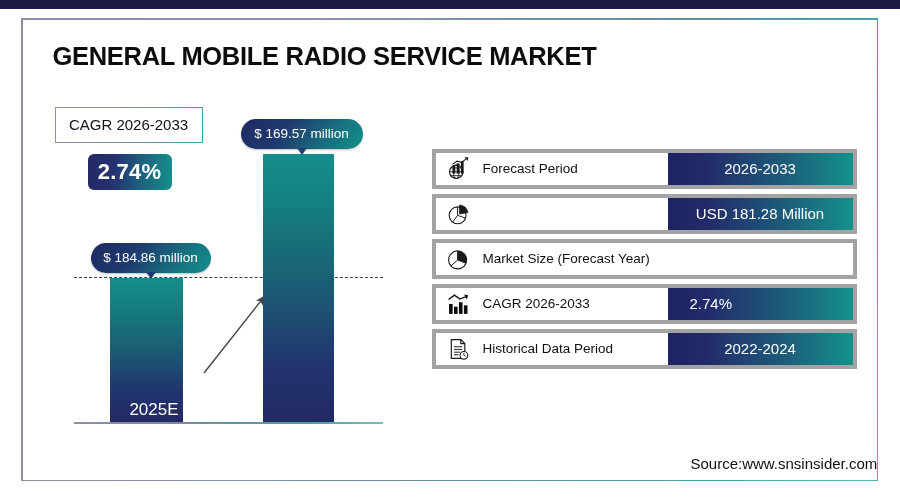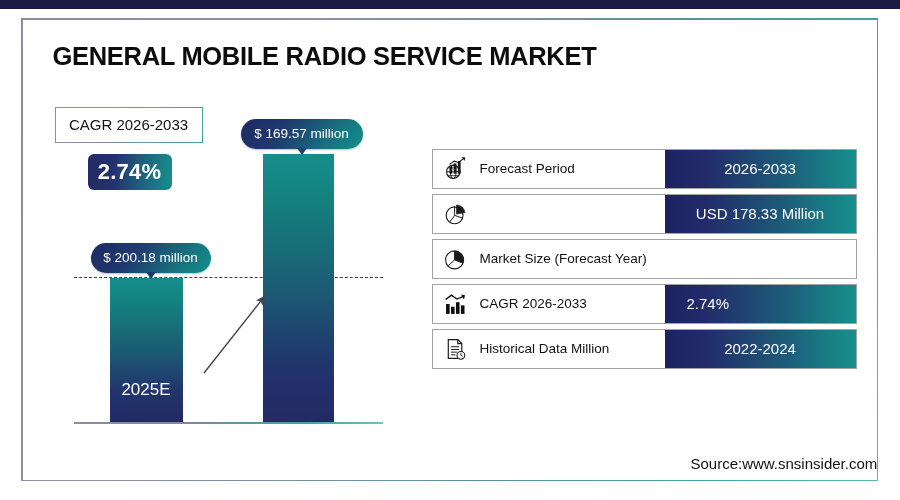--- a/index.html
+++ b/index.html
@@ -120,21 +120,21 @@
   .bar-1 { left: 87px; top: 258px; width: 73px; height: 144px; }
   .bar-2 { left: 240px; top: 134px; width: 71px; height: 268px; }
 
   .bar-label {
     position: absolute;
     color: #ffffff;
     font-size: 17px;
     text-align: center;
     white-space: nowrap;
   }
-  .bar-label-1 { left: 87px; top: 360px; width: 73px; }
+  .bar-label-1 { left: 87px; top: 380px; width: 73px; padding-left: 8px; }
   .bar-label-2 { left: 240px; top: 376px; width: 71px; margin-top: 28px; }
 
   
   .bubble {
     position: absolute;
     height: 30px;
     border-radius: 16px;
     background-image: linear-gradient(125deg, #1d2a63 0%, #1f3a6e 35%, #18707f 72%, #12908c 100%);
     display: flex;
     align-items: center;
@@ -174,21 +174,21 @@
     position: absolute;
     left: 409px; top: 129px;
     width: 425px;
   }
   .info-row {
     position: relative;
     height: 40px;
     margin-bottom: 5px;
     display: flex;
     box-sizing: border-box;
-    border: 1px solid #a3a3a3;
+    border: 4px solid #a3a3a3;
     background: #ffffff;
   }
   .info-label-cell {
     width: 232px;
     display: flex;
     align-items: center;
     box-sizing: border-box;
     padding-left: 8px;
     background: #ffffff;
   }
@@ -258,21 +258,21 @@
 
       <div class="bar bar-1"></div>
       <div class="bar bar-2"></div>
 
       <div class="bar-label bar-label-1">2025E</div>
       <div class="bar-label bar-label-2">2033</div>
 
       <div class="baseline"></div>
 
       <div class="bubble bubble-1">
-        <span class="bubble-text">$ 200.18 million</span>
+        <span class="bubble-text">$ 184.86 million</span>
       </div>
 
       <div class="bubble bubble-2">
         <span class="bubble-text">$ 169.57 million</span>
       </div>
 
       <svg class="growth-arrow" viewBox="0 0 80 95">
         <defs>
           <marker id="arrowhead" markerWidth="7" markerHeight="7" refX="5.5" refY="3" orient="auto">
             <path d="M0,0 L7,3 L0,6 L1.6,3 Z" fill="#45454f"></path>
@@ -313,21 +313,21 @@
             <svg viewBox="0 0 30 28" width="27" height="26">
               <circle cx="14" cy="15.5" r="9.4" fill="none" stroke="#1a1a1a" stroke-width="1.2"></circle>
               <line x1="14" y1="15.5" x2="14" y2="6.1" stroke="#1a1a1a" stroke-width="1.1"></line>
               <line x1="14" y1="15.5" x2="22.8" y2="18.6" stroke="#1a1a1a" stroke-width="1.1"></line>
               <line x1="14" y1="15.5" x2="8.4" y2="23.1" stroke="#1a1a1a" stroke-width="1.1"></line>
               <path d="M15.6 5.2 A10.6 10.6 0 0 1 25 13.6 L15.6 15.3 Z" fill="#1a1a1a" stroke="#1a1a1a" stroke-width="0.8" transform="translate(0.6,-1.2)"></path>
             </svg>
           </span>
         </div>
         <div class="info-value-cell">
-          <span class="info-value">USD 178.33 Million</span>
+          <span class="info-value">USD 181.28 Million</span>
         </div>
       </div>
 
       <div class="info-row">
         <div class="info-label-cell">
           <span class="info-icon">
             <svg viewBox="0 0 30 28" width="27" height="26">
               <circle cx="14" cy="15" r="10" fill="none" stroke="#1a1a1a" stroke-width="1.2"></circle>
               <line x1="14" y1="15" x2="14" y2="5" stroke="#1a1a1a" stroke-width="1.1"></line>
               <line x1="14" y1="15" x2="23.3" y2="18.7" stroke="#1a1a1a" stroke-width="1.1"></line>
@@ -365,21 +365,21 @@
               <path d="M7 3.5 L17.5 3.5 L22 8 L22 24.5 L7 24.5 Z" fill="#ffffff" stroke="#1a1a1a" stroke-width="1.3"></path>
               <path d="M17.5 3.5 L17.5 8 L22 8" fill="none" stroke="#1a1a1a" stroke-width="1.3"></path>
               <line x1="10" y1="11.5" x2="19" y2="11.5" stroke="#1a1a1a" stroke-width="1.1"></line>
               <line x1="10" y1="14.5" x2="19" y2="14.5" stroke="#1a1a1a" stroke-width="1.1"></line>
               <line x1="10" y1="17.5" x2="17" y2="17.5" stroke="#1a1a1a" stroke-width="1.1"></line>
               <line x1="10" y1="20.5" x2="15" y2="20.5" stroke="#1a1a1a" stroke-width="1.1"></line>
               <circle cx="21" cy="21" r="4.3" fill="#ffffff" stroke="#1a1a1a" stroke-width="1.2"></circle>
               <path d="M21 18.4 L21 21 L23 22.2" fill="none" stroke="#1a1a1a" stroke-width="1"></path>
             </svg>
           </span>
-          <span class="info-label">Historical Data Million</span>
+          <span class="info-label">Historical Data Period</span>
         </div>
         <div class="info-value-cell">
           <span class="info-value">2022-2024</span>
         </div>
       </div>
 
     </div>
 
     <div class="source">Source:www.snsinsider.com</div>
 

